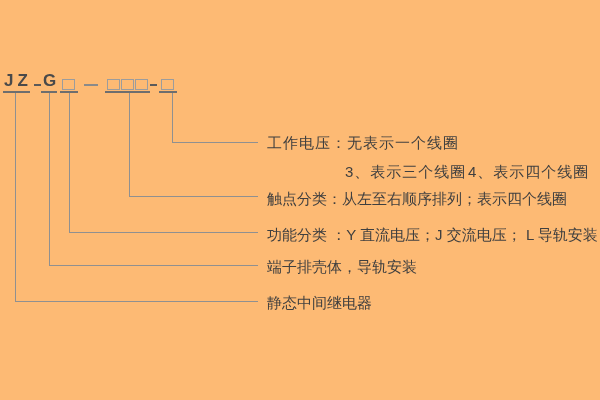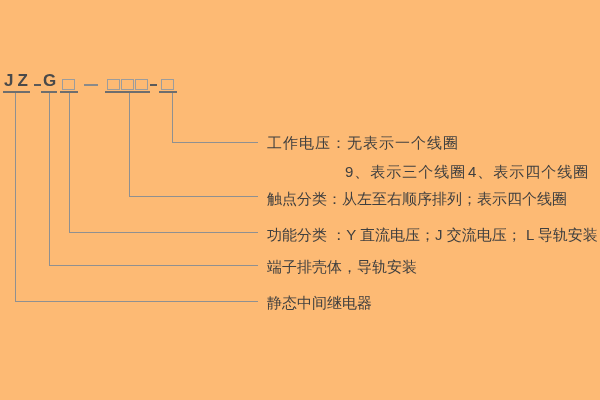--- a/index.html
+++ b/index.html
@@ -64,21 +64,21 @@
   <div class="connector" style="left:14.5px;width:242px;height:208px"></div>
   <div class="connector" style="left:48.5px;width:208px;height:172px"></div>
   <div class="connector" style="left:68.5px;width:188px;height:139px"></div>
   <div class="connector" style="left:128.5px;width:128px;height:103px"></div>
   <div class="connector" style="left:171.5px;width:85px;height:49px"></div>
 
   <div class="ann wv" style="top:134px;width:333px">
     <span class="part" style="left:0">工作电压：无表示一个线圈</span>
   </div>
   <div class="ann wv" style="top:163px;width:333px">
-    <span class="part" style="left:78px">9、表示三个线圈</span>
+    <span class="part" style="left:78px">3、表示三个线圈</span>
     <span class="part" style="left:201px">4、表示四个线圈</span>
   </div>
 
   <div class="ann" style="top:190px">触点分类：从左至右顺序排列；表示四个线圈</div>
 
   <div class="ann" style="top:226px">功能分类 ：Y 直流电压；J 交流电压； L 导轨安装</div>
 
   <div class="ann" style="top:294px">静态中间继电器</div>
 
   <div class="ann" style="top:258px">端子排壳体，导轨安装</div>

